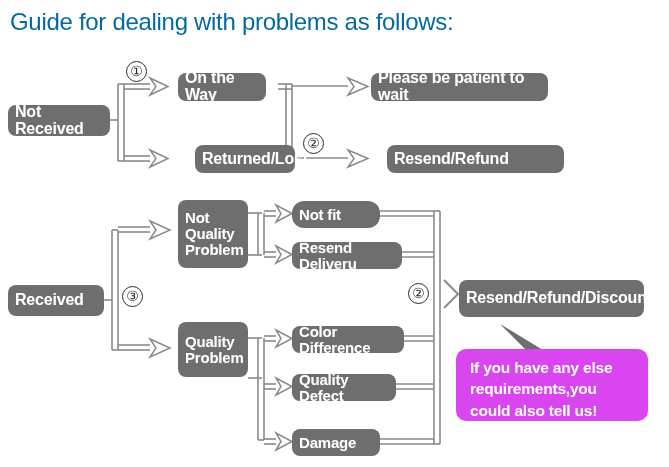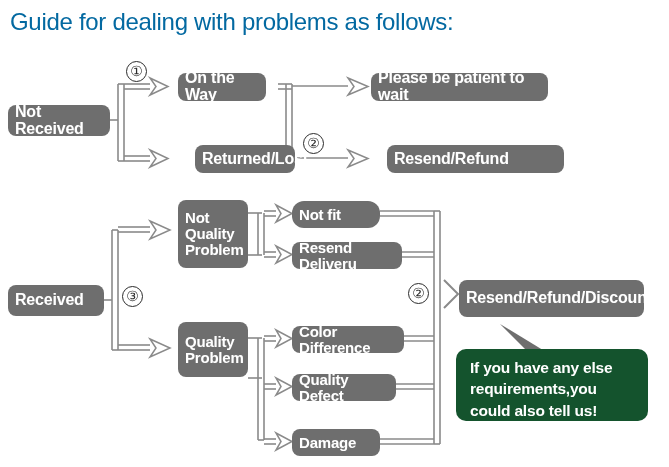--- a/index.html
+++ b/index.html
@@ -65,21 +65,21 @@
     font-size: 14px;
     font-family: "Liberation Serif", serif;
     display: flex;
     align-items: center;
     justify-content: center;
     box-sizing: border-box;
     background: transparent;
   }
   #bubble {
     position: absolute;
-    background: #14532d;
+    background: #d946ef;
     color: #ffffff;
     border-radius: 10px;
     box-sizing: border-box;
     padding: 8px 12px 8px 14px;
     font-size: 15.5px;
     font-weight: bold;
     line-height: 1.38;
     letter-spacing: -0.2px;
   }
   #bubble-tail {

